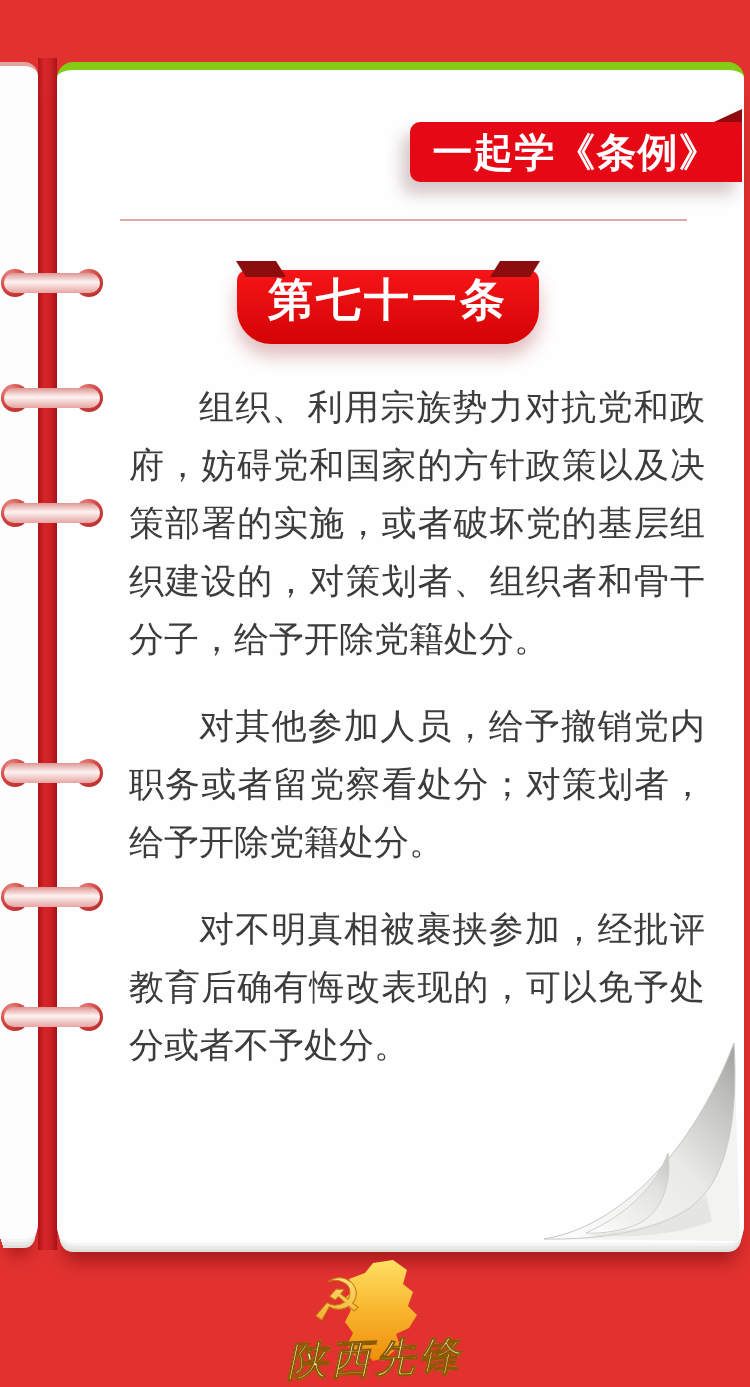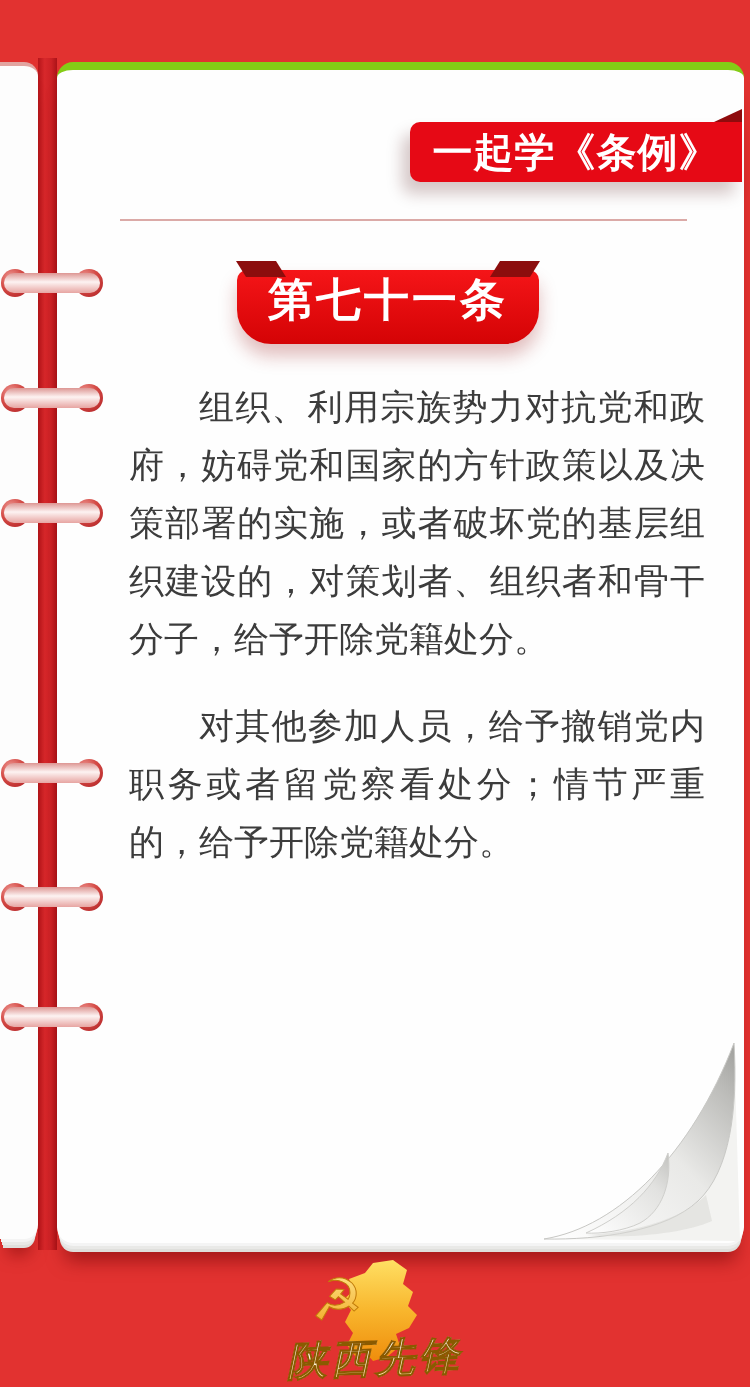--- a/index.html
+++ b/index.html
@@ -114,21 +114,22 @@
     </div>
 
     <div class="sep-line"></div>
 
     <div class="ribbon">
       <span>第七十一条</span>
     </div>
 
     <div class="article-text">
       <p>组织、利用宗族势力对抗党和政府，妨碍党和国家的方针政策以及决策部署的实施，或者破坏党的基层组织建设的，对策划者、组织者和骨干分子，给予开除党籍处分。</p>
-      <p>对其他参加人员，给予撤销党内职务或者留党察看处分；情节严重的，给予开除党籍处分。</p>
+      <p>对其他参加人员，给予撤销党内职务或者留党察看处分；对策划者，给予开除党籍处分。</p>
+      <p>对不明真相被裹挟参加，经批评教育后确有悔改表现的，可以免予处分或者不予处分。</p>
     </div>
 
     <svg class="curl" viewBox="0 0 212 222">
       <defs>
         <linearGradient id="curlGrad" x1="0" y1="1" x2="1" y2="0">
           <stop offset="0" stop-color="#ffffff"></stop>
           <stop offset="0.55" stop-color="#e9e9e7"></stop>
           <stop offset="0.85" stop-color="#bcbcb9"></stop>
           <stop offset="1" stop-color="#9f9f9c"></stop>
         </linearGradient>

